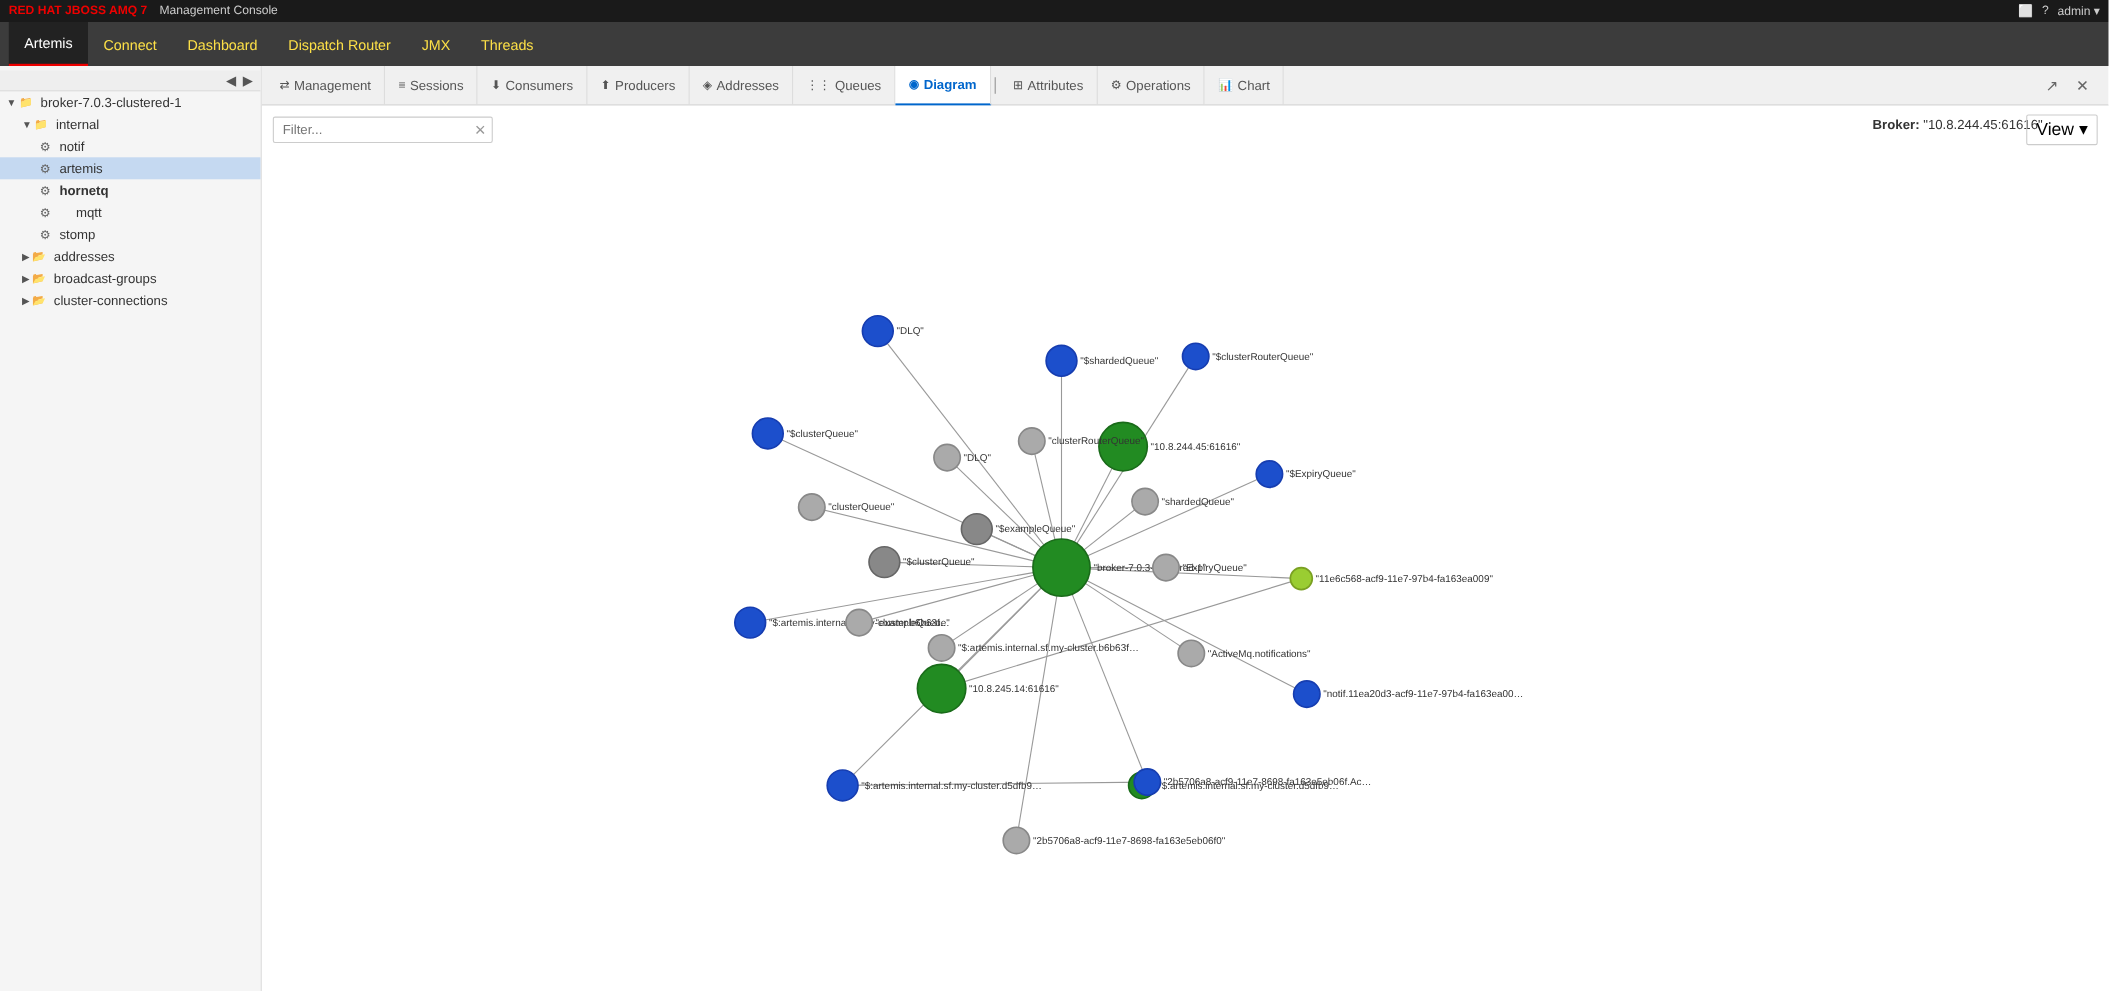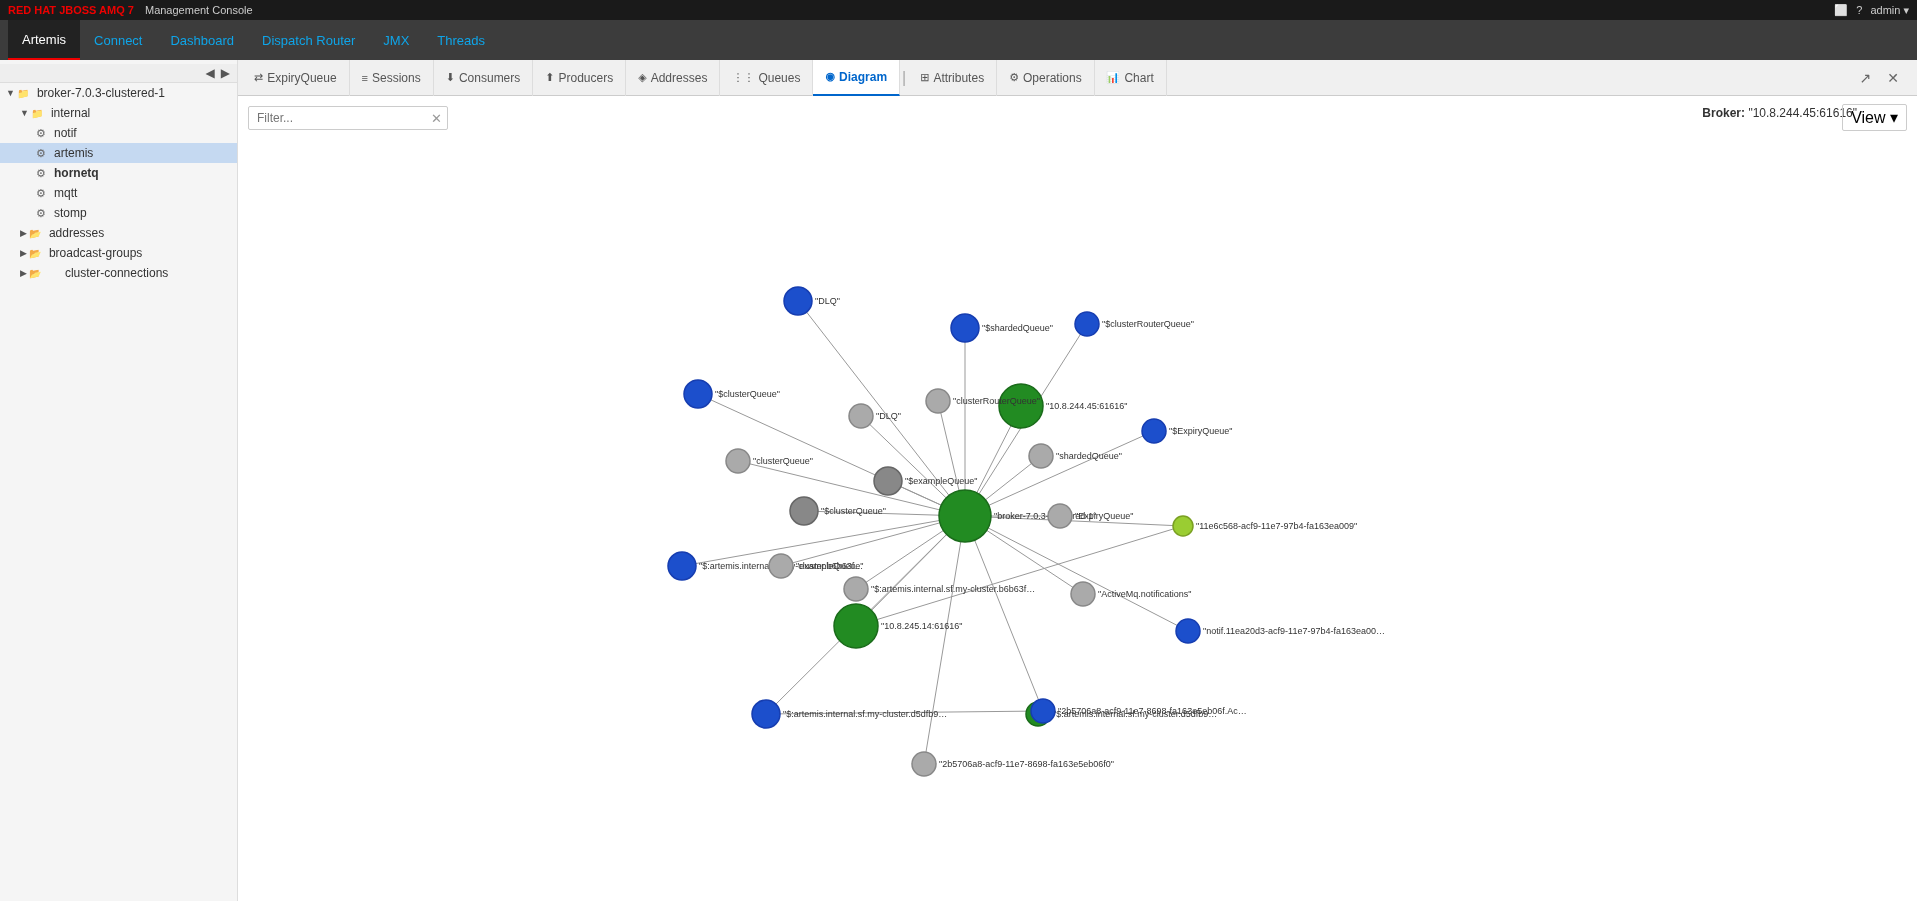--- a/index.html
+++ b/index.html
@@ -22,21 +22,21 @@
 
     
     #mainnav {
       background: #3c3c3c;
       display: flex;
       align-items: center;
       height: 40px;
       padding: 0 8px;
     }
     #mainnav .nav-item {
-      color: #0ea5e9;
+      color: #fde047;
       padding: 0 14px;
       height: 40px;
       display: flex;
       align-items: center;
       cursor: pointer;
       font-size: 13px;
     }
     #mainnav .nav-item.active { background: #222; color: #fff; border-bottom: 2px solid #e00; }
 
     
@@ -235,21 +235,21 @@
           <span style="margin-left: 3px;">artemis</span>
         </div>
         <div class="tree-item">
           <span class="indent" style="width: 28px;">&nbsp;</span>
           <span class="tree-icon gear-icon">⚙</span>
           <span style="margin-left: 3px; font-weight: bold;">hornetq</span>
         </div>
         <div class="tree-item">
           <span class="indent" style="width: 28px;">&nbsp;</span>
           <span class="tree-icon gear-icon">⚙</span>
-          <span style="margin-left: 3px;">mqtt</span>
+          <span style="margin-left: 18px;">mqtt</span>
         </div>
         <div class="tree-item">
           <span class="indent" style="width: 28px;">&nbsp;</span>
           <span class="tree-icon gear-icon">⚙</span>
           <span style="margin-left: 3px;">stomp</span>
         </div>
         <div class="tree-item">
           <span class="indent" style="width: 14px;">&nbsp;</span>
           <span class="arrow">▶</span>
           <span class="tree-icon folder-icon">📂</span>
@@ -258,32 +258,32 @@
         <div class="tree-item">
           <span class="indent" style="width: 14px;">&nbsp;</span>
           <span class="arrow">▶</span>
           <span class="tree-icon folder-icon">📂</span>
           <span style="margin-left: 3px;">broadcast-groups</span>
         </div>
         <div class="tree-item">
           <span class="indent" style="width: 14px;">&nbsp;</span>
           <span class="arrow">▶</span>
           <span class="tree-icon folder-icon">📂</span>
-          <span style="margin-left: 19px;">cluster-connections</span>
+          <span style="margin-left: 3px;">cluster-connections</span>
         </div>
       </div>
   </div>
 
   <div id="main">
 
     <div id="tabbar">
       <div id="tabs-container" style="display: flex; align-items: center; flex: 1 1 0%;">
           <div class="tab">
             <span style="font-size: 11px;">⇄</span>
-            <span>ExpiryQueue</span>
+            <span>Management</span>
           </div>
           <div class="tab">
             <span style="font-size: 11px;">≡</span>
             <span>Sessions</span>
           </div>
           <div class="tab">
             <span style="font-size: 11px;">⬇</span>
             <span>Consumers</span>
           </div>
           <div class="tab">

